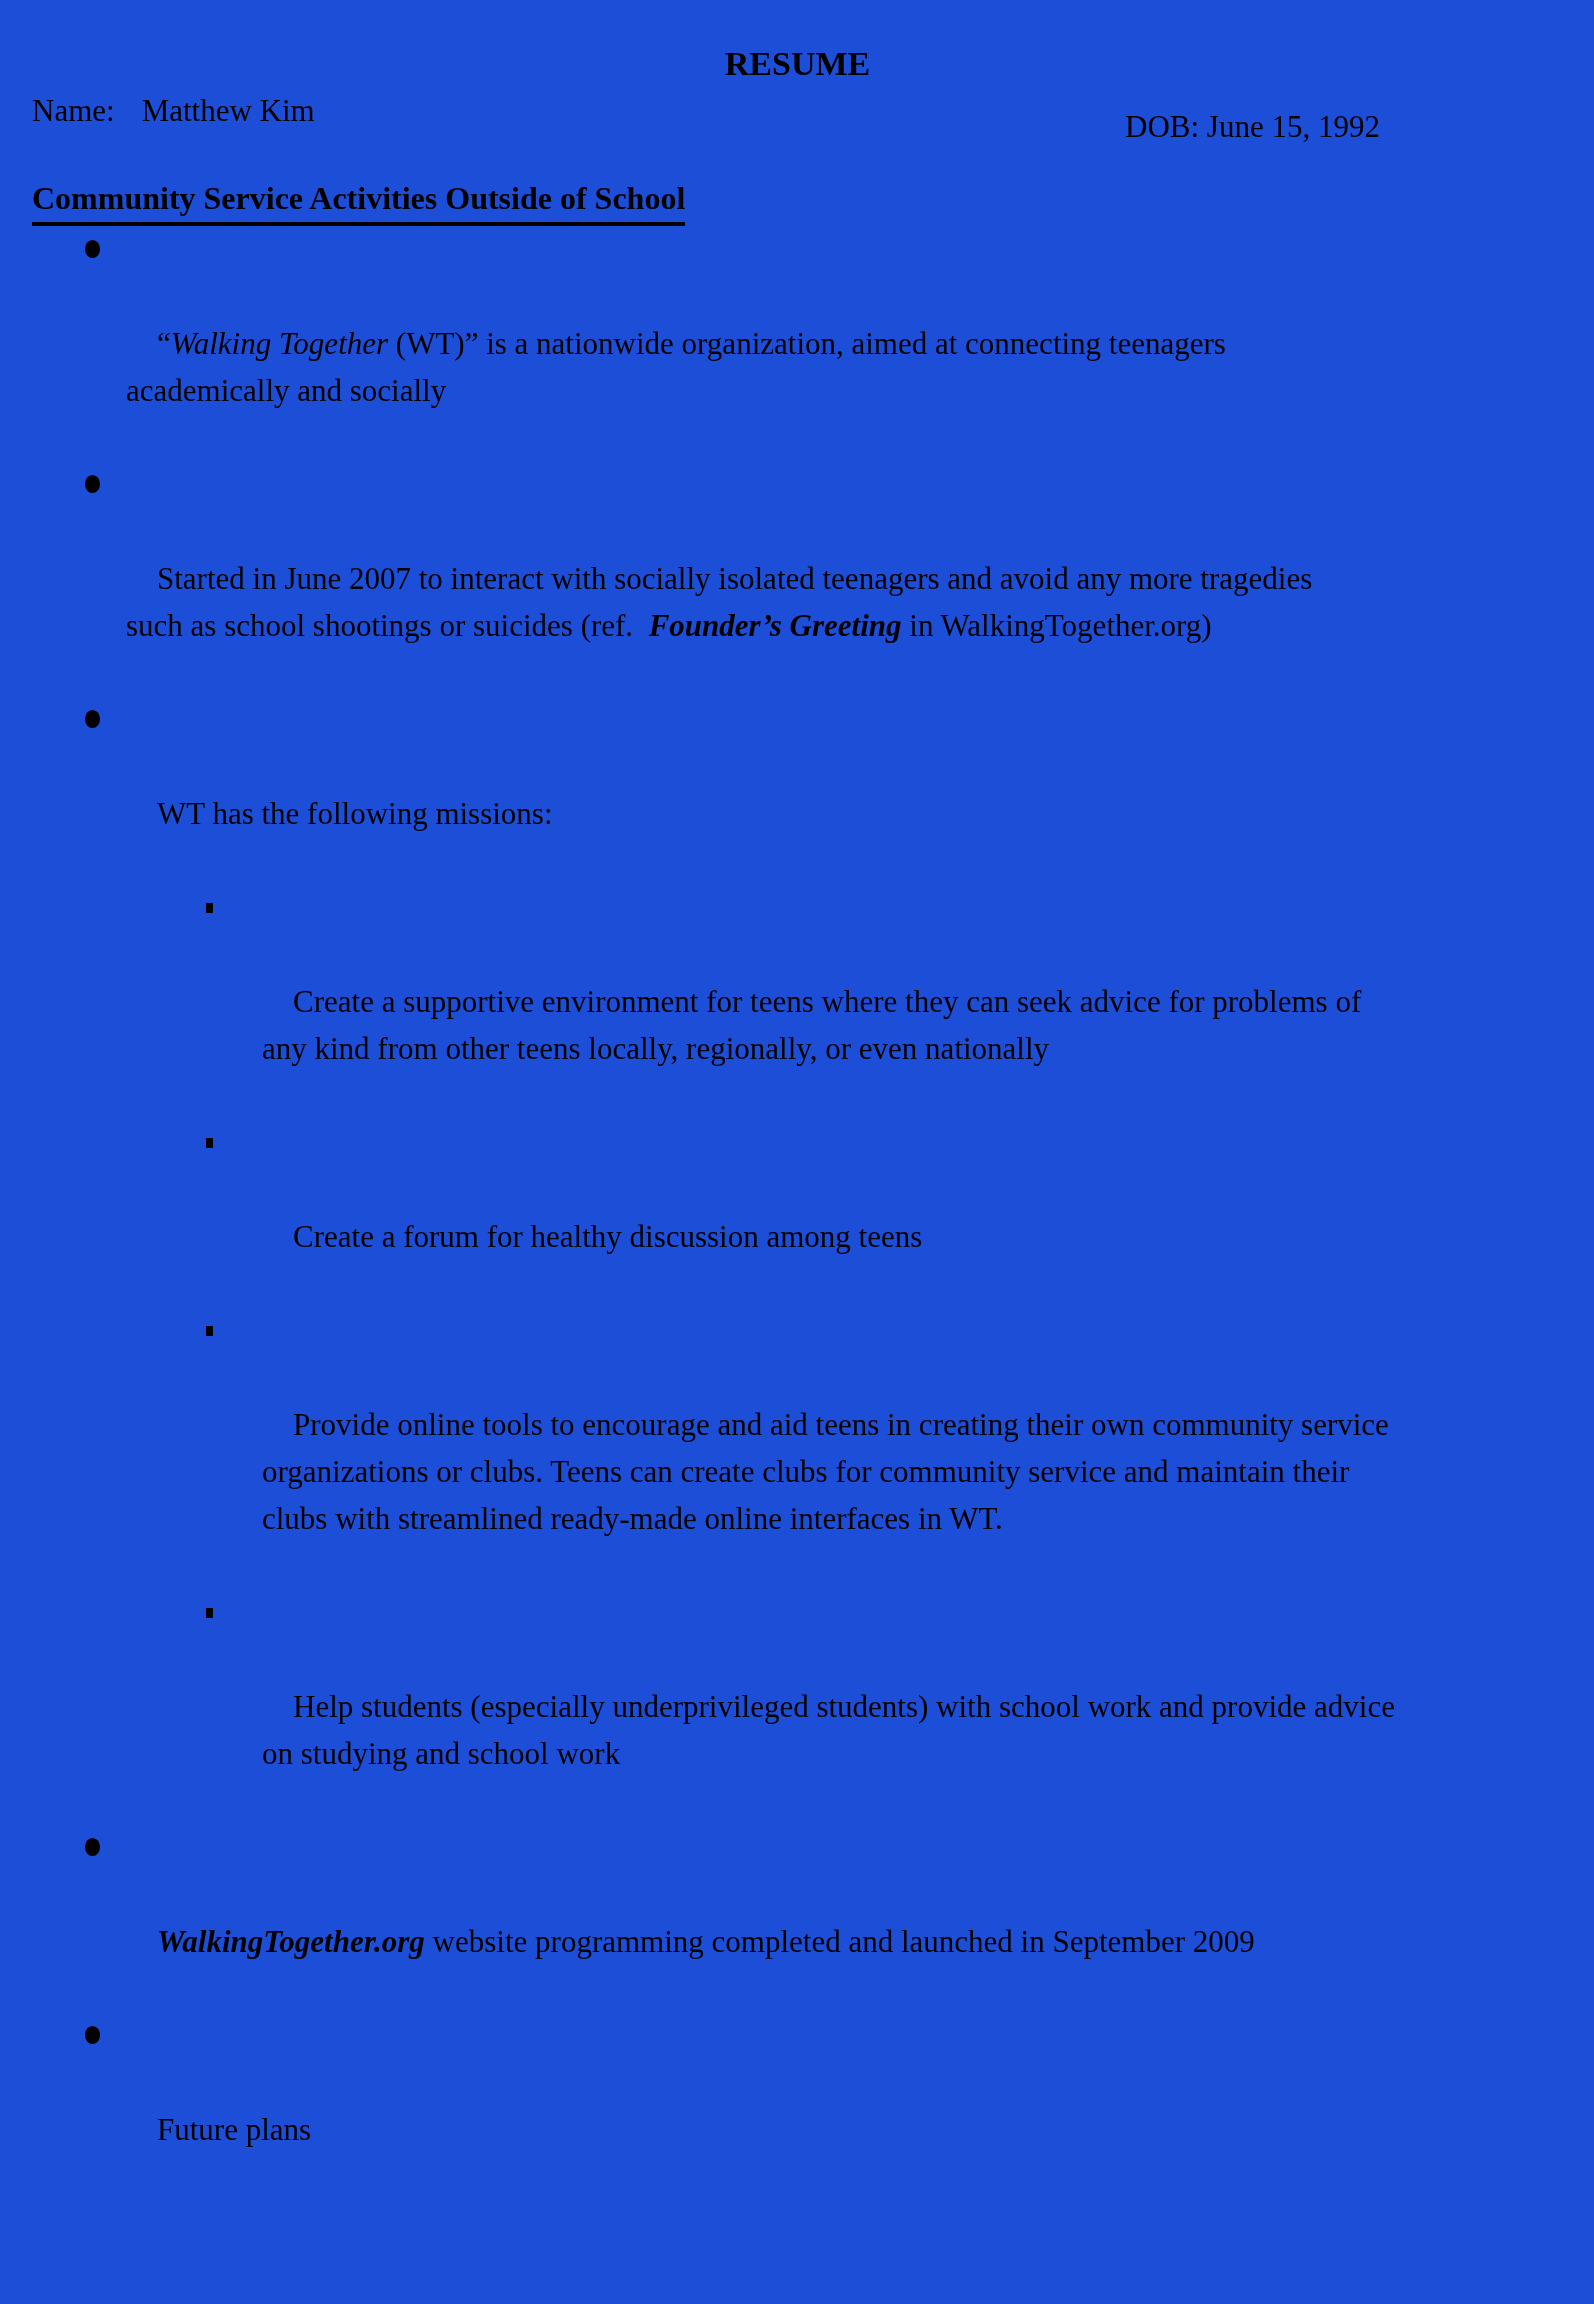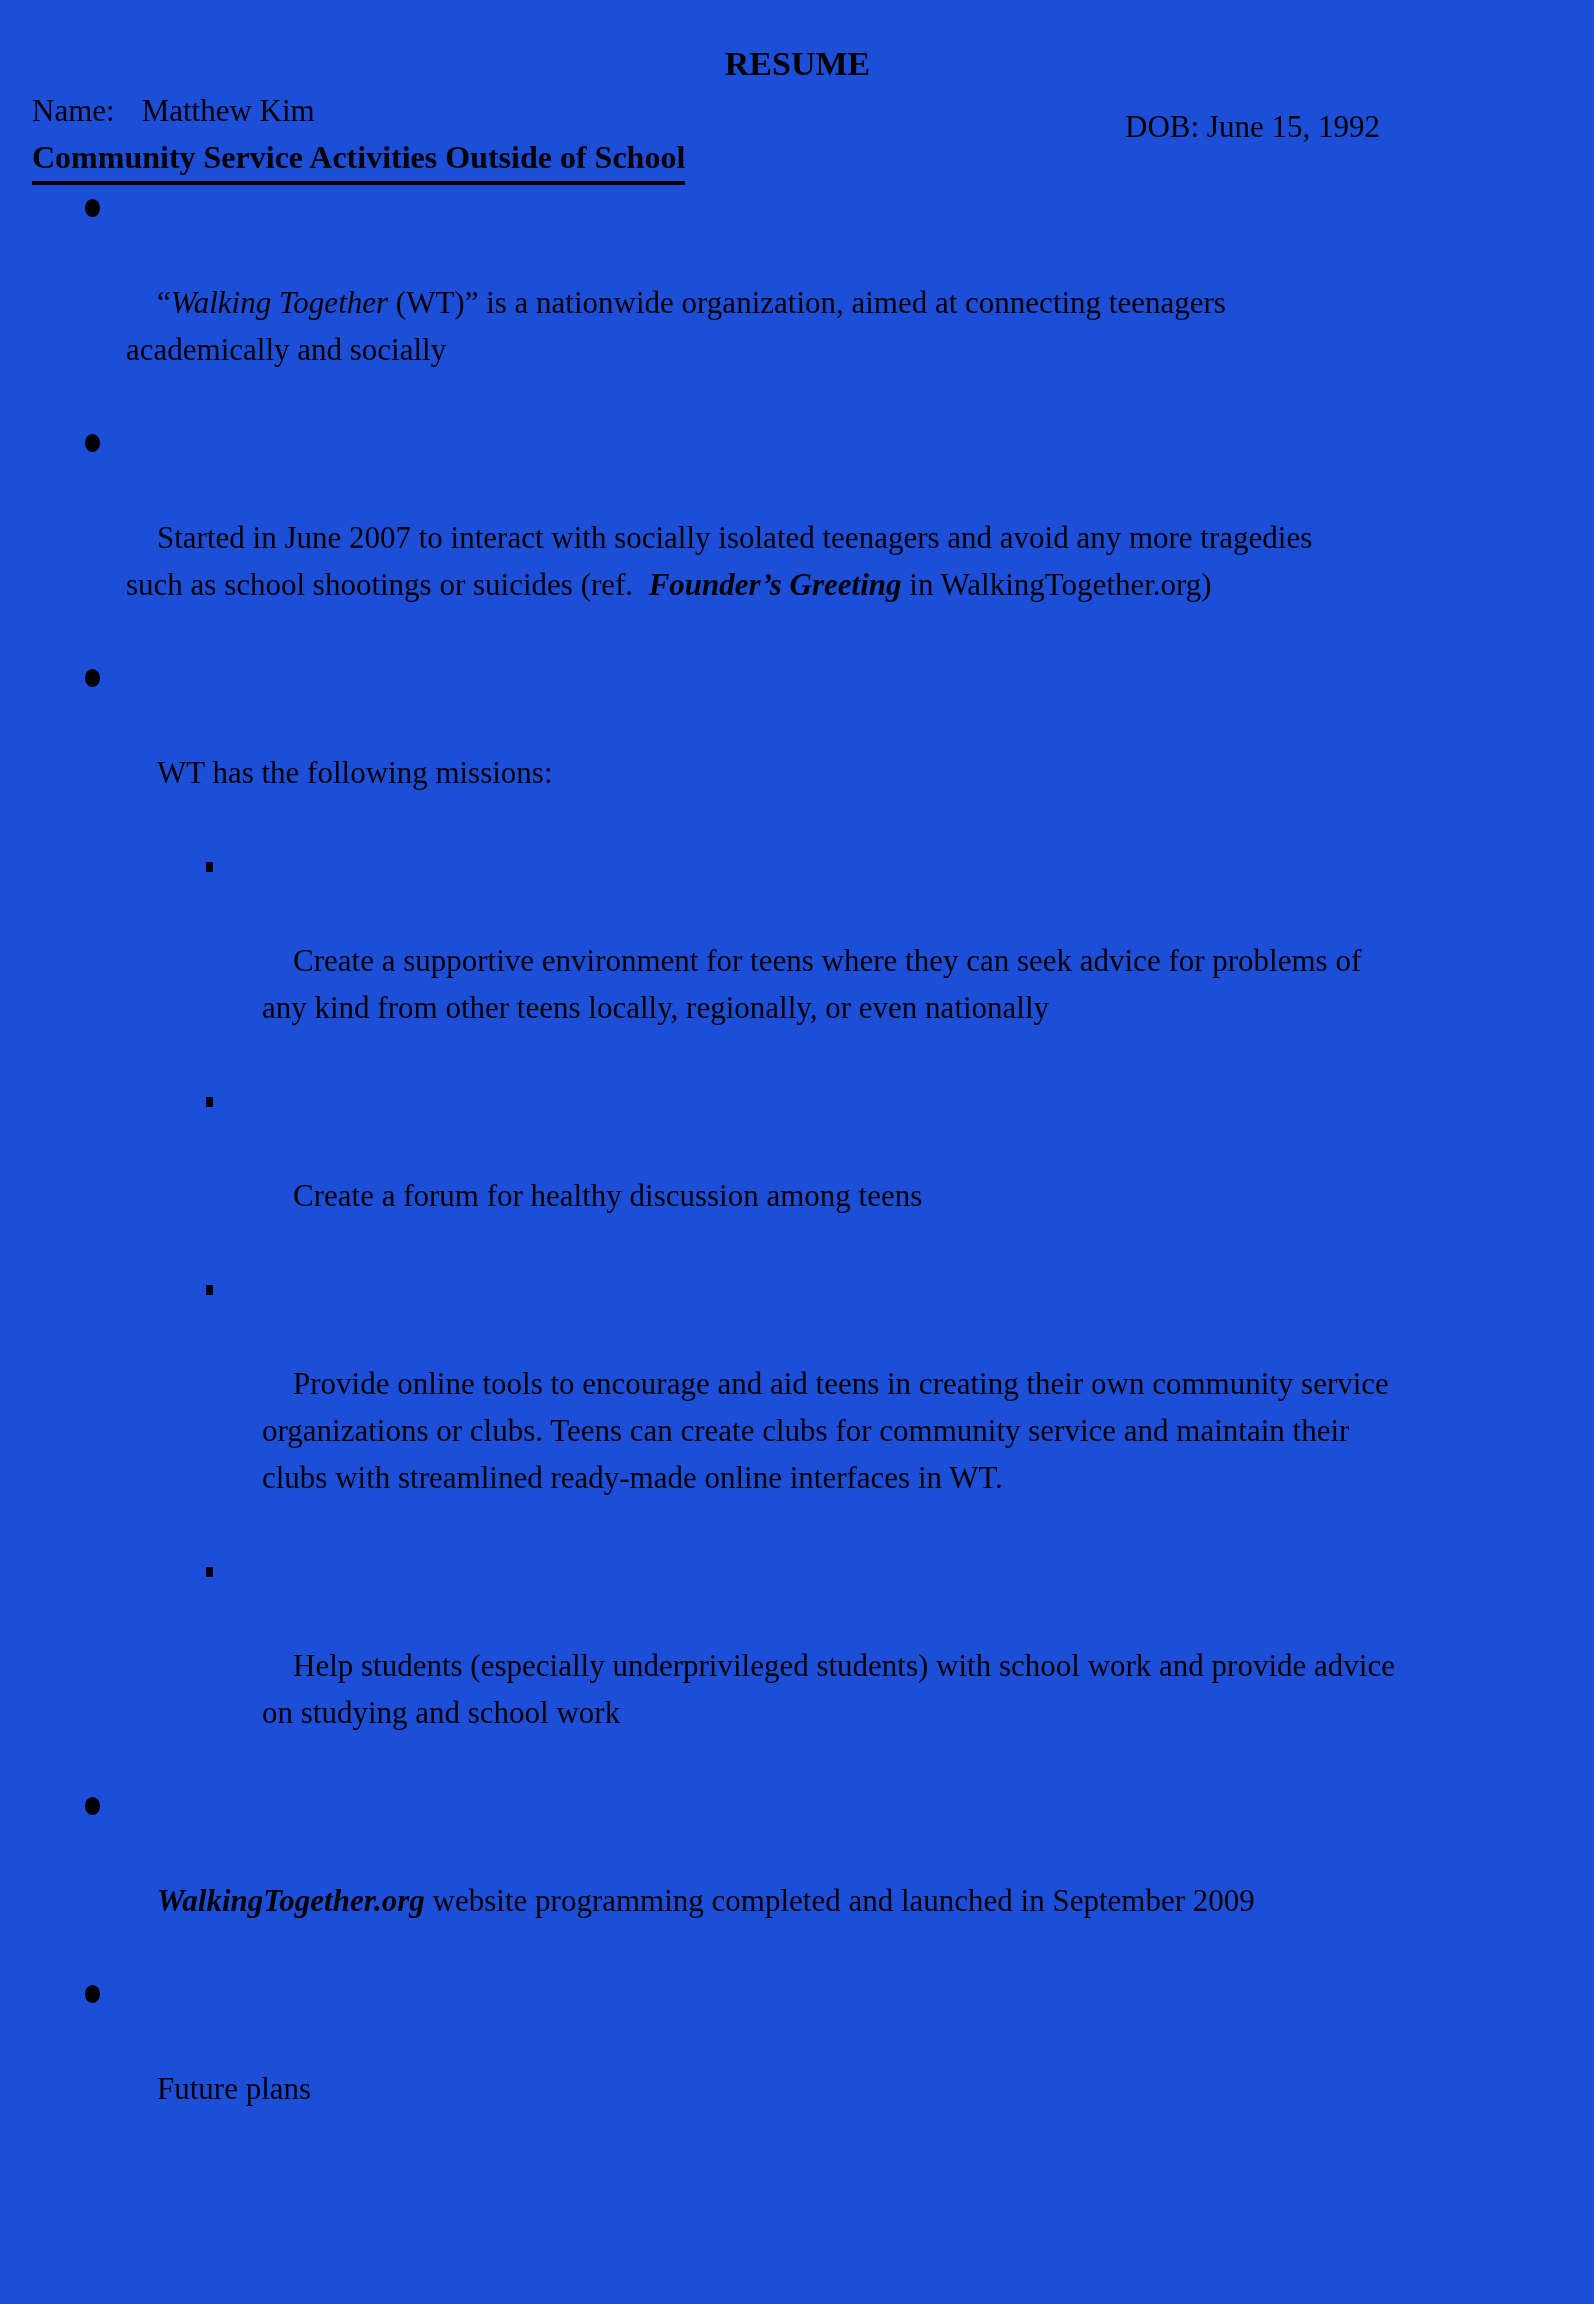--- a/index.html
+++ b/index.html
@@ -17,21 +17,21 @@
   }
   .title {
     text-align:center;
     font-weight:bold;
     font-size:34px;
   }
   .header-row { position:relative; }
   .name-val { margin-left:27px;margin-top:41px; }
   .dob { position:absolute; left:1093px; top:16px; }
 
-  .mt { }
+  .mt { margin-top:41px; }
 
   .hwrap { }
   .heading {
     display:inline-block;
     font-weight:bold;
     font-size:32px;
     border-bottom:4.5px solid #000;
   }
 
   .org-title { white-space:pre-wrap; }

